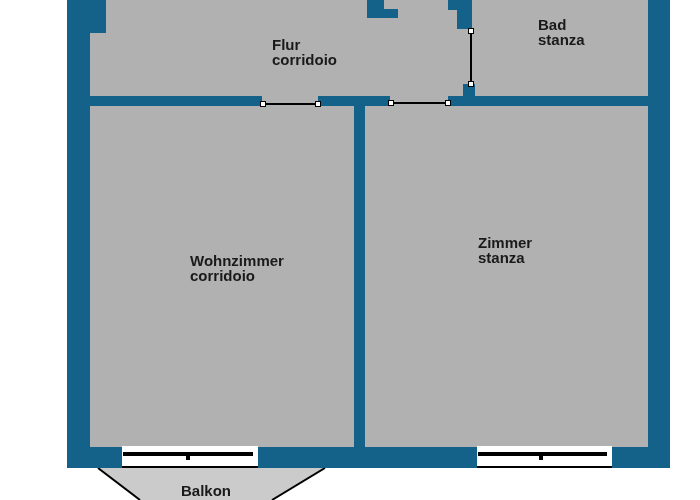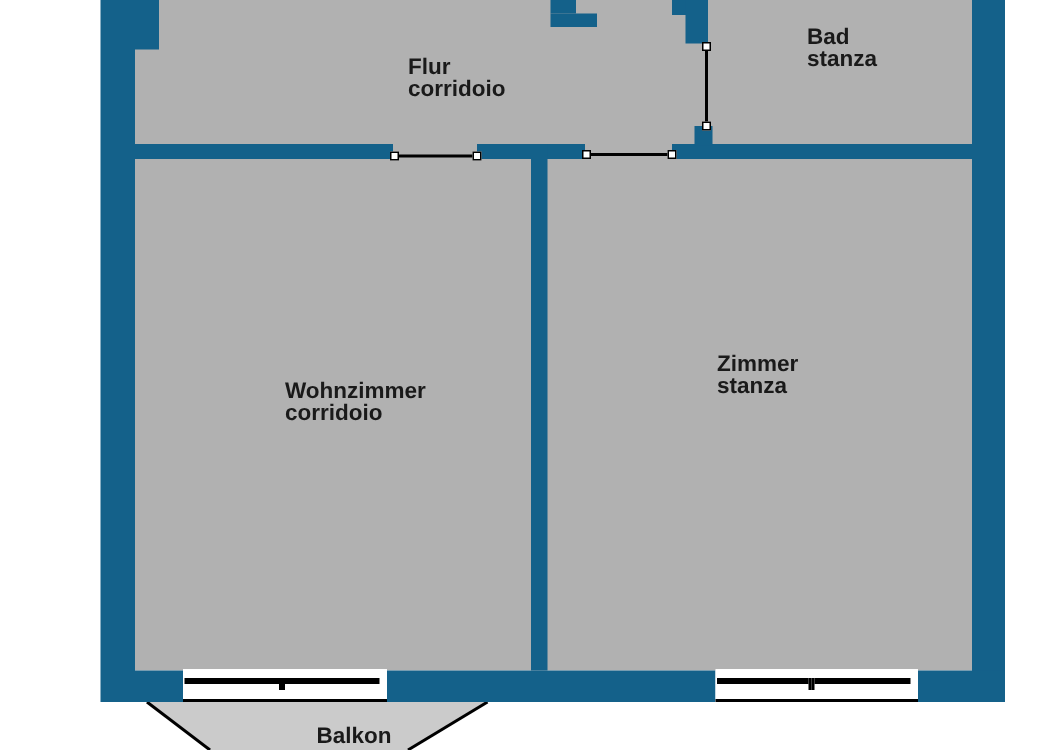--- a/index.html
+++ b/index.html
@@ -93,17 +93,17 @@
   <div class="label" style="left:190px; top:253px;">
     <span>Wohnzimmer</span>
     <span>corridoio</span>
   </div>
 
   <div class="label" style="left:478px; top:235px;">
     <span>Zimmer</span>
     <span>stanza</span>
   </div>
 
-  <div class="label" style="left:211px; top:483px;">
+  <div class="label" style="left:181px; top:483px;">
     <span>Balkon</span>
   </div>
 
 </div>
 
 </body></html>

